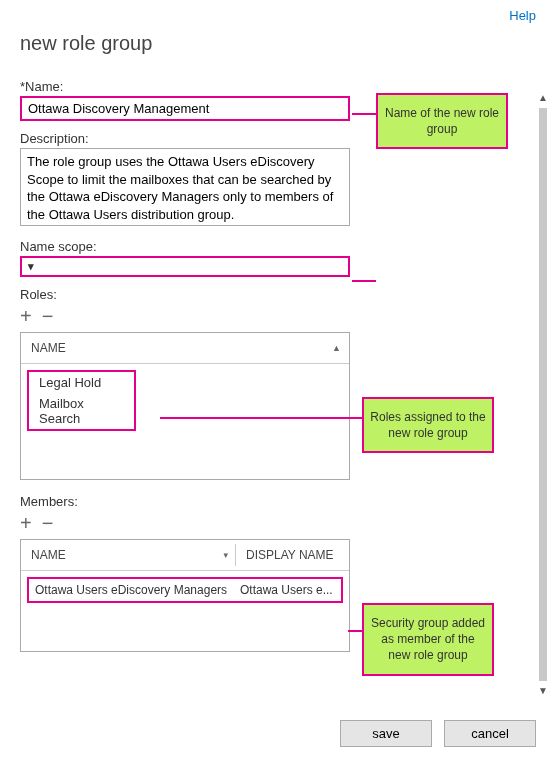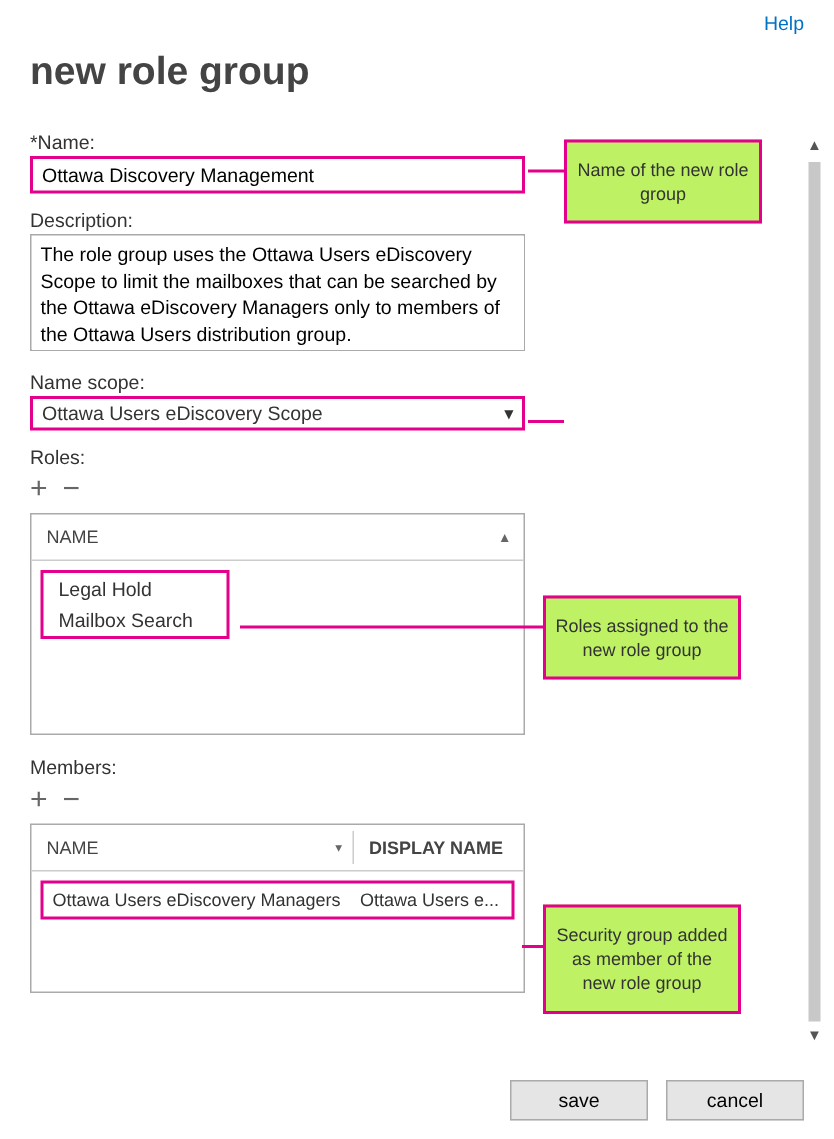--- a/index.html
+++ b/index.html
@@ -20,22 +20,22 @@
     }
     .help-link {
       position: absolute;
       top: 8px;
       right: 20px;
       color: #0072c6;
       font-size: 13px;
       cursor: pointer;
     }
     .page-title {
-      font-size: 26px;
-      font-weight: 700;
+      font-size: 20px;
+      font-weight: 400;
       color: #444;
       margin-top: 18px;
       margin-bottom: 24px;
     }
     .field-label {
       font-size: 13px;
       color: #333;
       margin-bottom: 2px;
     }
     .field-row { margin-bottom: 10px; position: relative; }
@@ -111,21 +111,21 @@
       bottom: 4px;
       width: 1px;
       background: #ccc;
     }
     .listbox-body {
       height: 115px;
       padding: 6px 0;
     }
     .listbox-body.members { height: 80px; }
     .annot-box {
-      width: 126px;
+      width: 109px;
       border: 2px solid #e3008c;
     }
     .annot-row {
       padding: 3px 10px;
       font-size: 13px;
     }
     .members-row {
       display: flex;
       border: 2px solid #e3008c;
       margin: 0 6px;
@@ -211,21 +211,20 @@
   <div class="callout" style="left:376px; top:93px;">Name of the new role group</div>
 
   <div class="field-row">
     <div class="field-label">Description:</div>
     <textarea class="textarea-input" style="">The role group uses the Ottawa Users eDiscovery Scope to limit the mailboxes that can be searched by the Ottawa eDiscovery Managers only to members of the Ottawa Users distribution group.</textarea>
   </div>
 
   <div class="field-row">
     <div class="field-label">Name scope:</div>
     <div class="select-wrap">
-      <span>Ottawa Users eDiscovery Scope</span>
       <span class="chev">▾</span>
     </div>
   </div>
 
   <div class="connector" style="left:352px; top:280px; width:24px;"></div>
 
   <div class="field-row" style="margin-top:4px;">
     <div class="field-label">Roles:</div>
     <div class="toolbar">
       <span>+</span>
@@ -256,21 +255,21 @@
       <span>+</span>
       <span>−</span>
     </div>
     <div class="listbox">
       <div class="listbox-header">
         <div class="col" style="width:215px;">
           <span>NAME</span>
           <span class="sort-ind">▾</span>
           <span class="col-sep"></span>
         </div>
-        <div class="col" style="flex:1;font-weight:bold;">
+        <div class="col" style="flex:1;">
           <span>DISPLAY NAME</span>
         </div>
       </div>
       <div class="listbox-body members">
         <div class="members-row">
           <div style="width:205px;">Ottawa Users eDiscovery Managers</div>
           <div style="flex:1;">Ottawa Users e...</div>
         </div>
       </div>
     </div>

